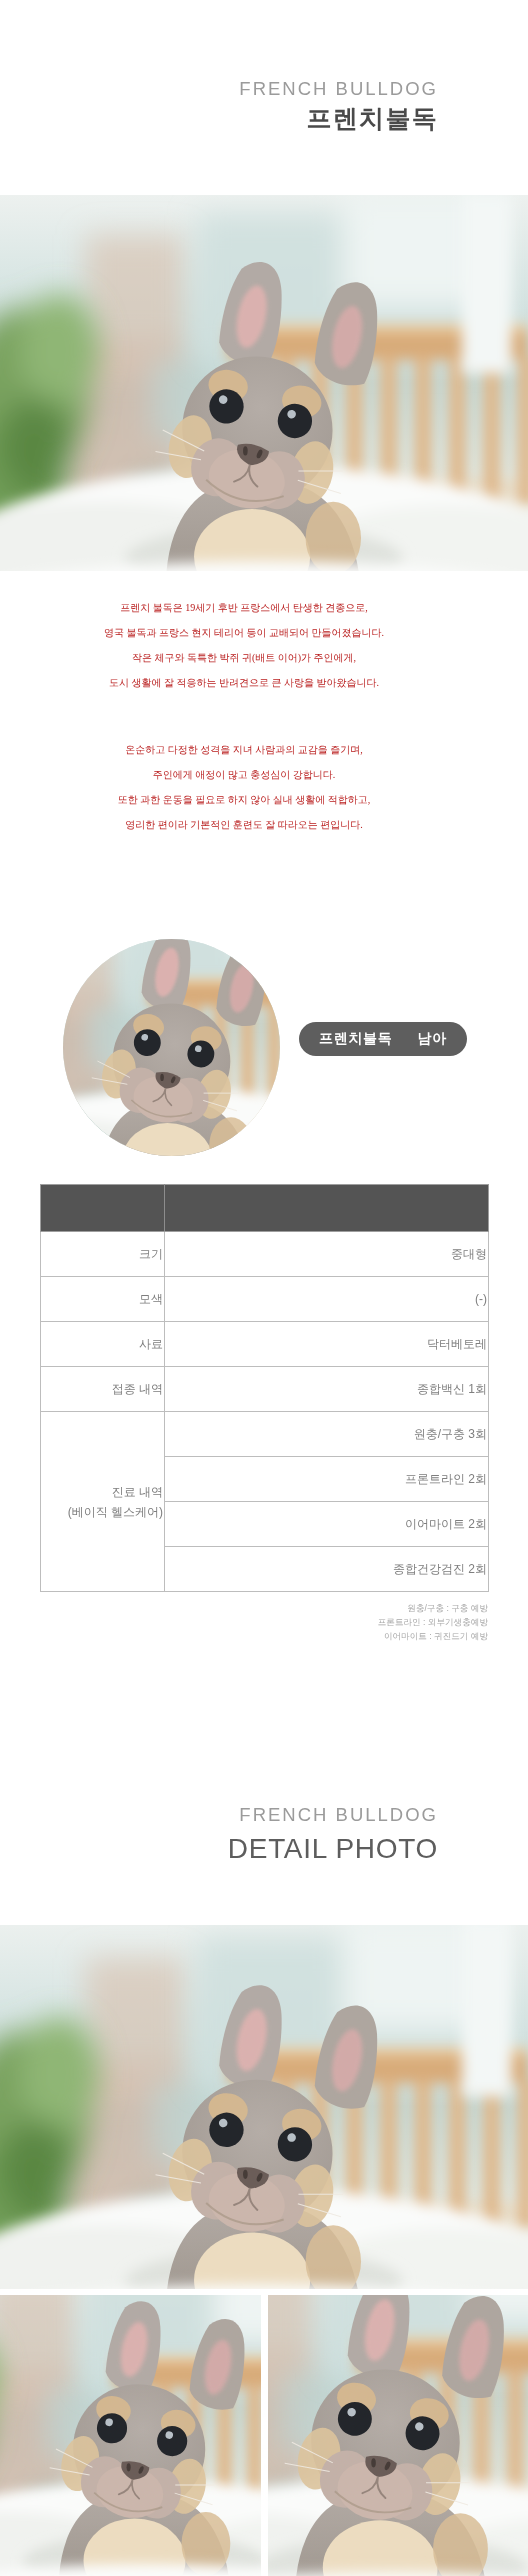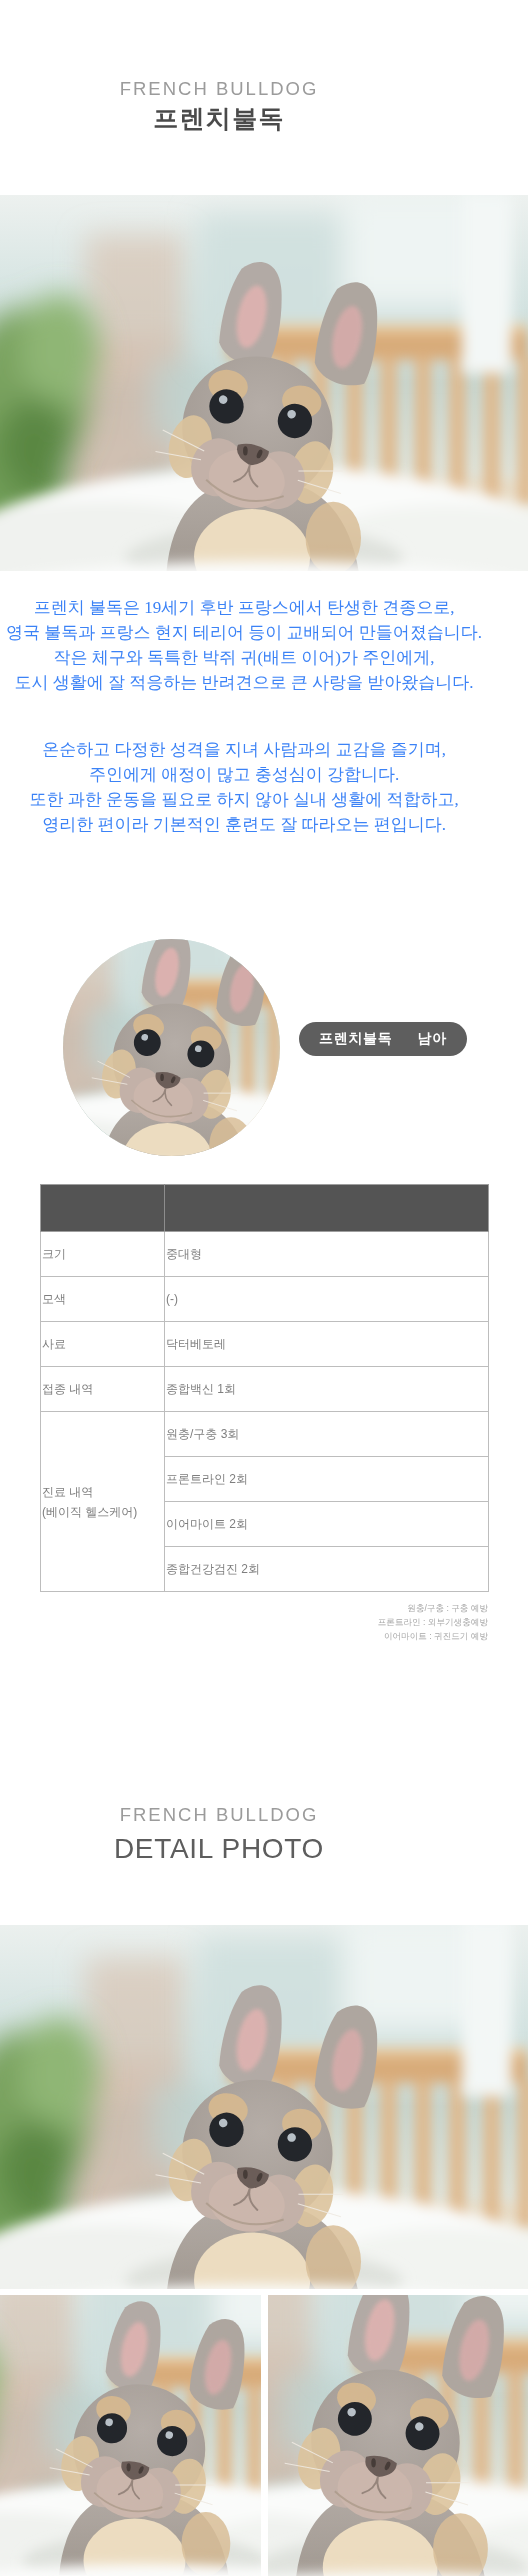--- a/index.html
+++ b/index.html
@@ -1,49 +1,49 @@
 <!DOCTYPE html>
 <html style="font-size:10.6px"><head>
 <meta charset="utf-8">
 <style>
   html,body{margin:0;padding:0;background:#ffffff;}
   .page{position:relative;width:528px;height:2576px;background:#ffffff;overflow:hidden;
         font-family:"Liberation Sans",sans-serif;}
 
   
-  .h-center{position:absolute;left:0;width:438px;text-align:center;}
+  .h-center{position:absolute;left:0;width:438px;text-align:right;}
   .h1-en{top:79px;font-size:18.5px;line-height:20px;letter-spacing:2px;color:#9b9b9b;font-weight:400;}
   .h1-ko{top:104px;font-size:25px;line-height:28px;color:#4a4a4a;font-weight:700;letter-spacing:1.3px;}
   .h2-en{top:1805px;font-size:18.5px;line-height:20px;letter-spacing:2px;color:#9b9b9b;font-weight:400;}
   .h2-ko{top:1834px;font-size:28px;line-height:30px;color:#5d5d5d;font-weight:400;letter-spacing:0.7px;}
 
   
   .photo{position:absolute;overflow:hidden;background:#dfe8e5;}
   .photo svg{width:100%;height:100%;display:block;}
   .main-photo{left:0;top:195px;width:528px;height:376px;}
   .profile-photo{left:63px;top:939px;width:217px;height:217px;border-radius:50%;}
   .detail-photo{left:0;top:1925px;width:528px;height:364px;}
   .bottom-left-photo{left:0;top:2295px;width:261px;height:281px;}
   .bottom-right-photo{left:268px;top:2295px;width:261px;height:281px;}
 
   
   .intro{position:absolute;left:0;width:488px;text-align:center;
-         font-family:"Liberation Serif",serif;font-size:17px;line-height:25px;color:#3b82f6;}
+         font-family:"Liberation Serif",serif;font-size:10px;line-height:25px;color:#b91c1c;}
   .intro-1{top:595px;}
   .intro-2{top:721px;margin-top:16px;}
 
   
   .badge{position:absolute;left:299px;top:1022px;width:168px;height:34px;box-sizing:border-box;
          background:#5e5e5e;border-radius:17px;display:flex;align-items:center;
          justify-content:space-between;padding:0 20px;color:#ffffff;font-size:14px;
          font-weight:700;letter-spacing:0.7px;}
 
   
   .info-table{position:absolute;left:40px;top:1184px;width:449px;border-collapse:collapse;
-              table-layout:fixed;text-align:left;font-size:12px;color:#7e7e7e;
+              table-layout:fixed;text-align:right;font-size:12px;color:#7e7e7e;
               border:0.7px solid #9e9e9e;}
   .info-table col.c1{width:124px;}
   .info-table th{height:44px;background:#545454;border-bottom:0.7px solid #9e9e9e;}
   .info-table th.divided{border-right:0.7px solid #8d8d8d;}
   .info-table td{height:42px;border:0.7px solid #bdbdbd;font-weight:400;}
   .care-label div{line-height:20px;}
 
   
   .notes{position:absolute;right:40px;top:1601px;text-align:right;font-size:8.6px;
          line-height:14px;color:#a6a6a6;}

